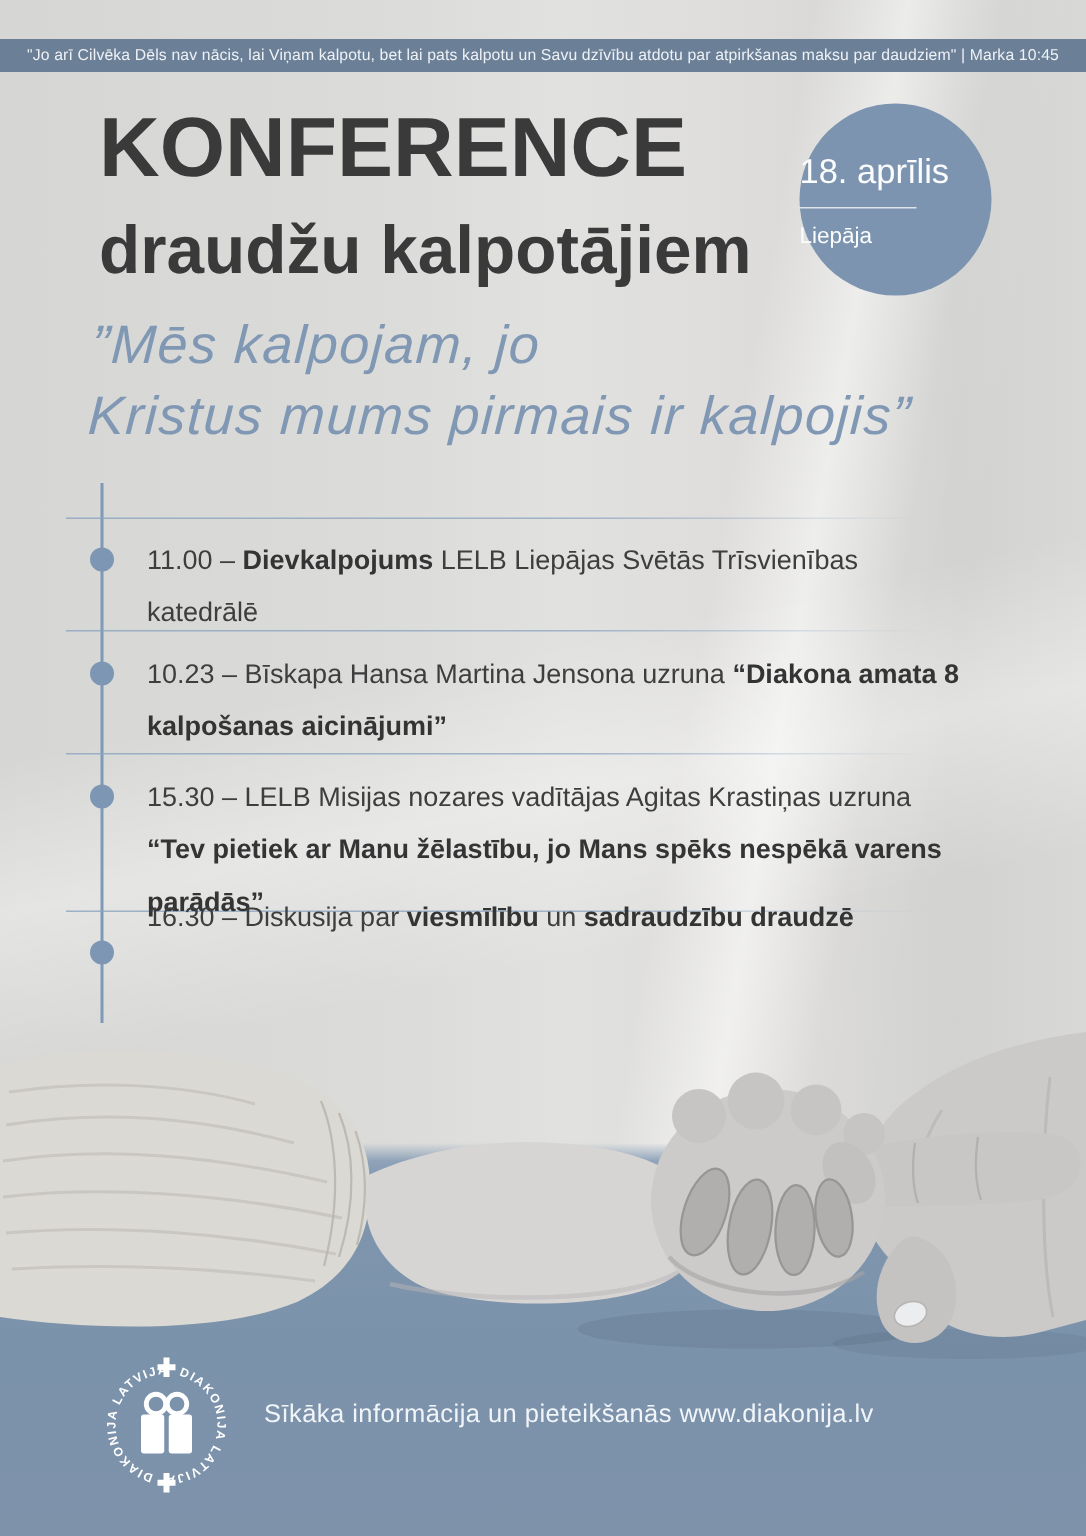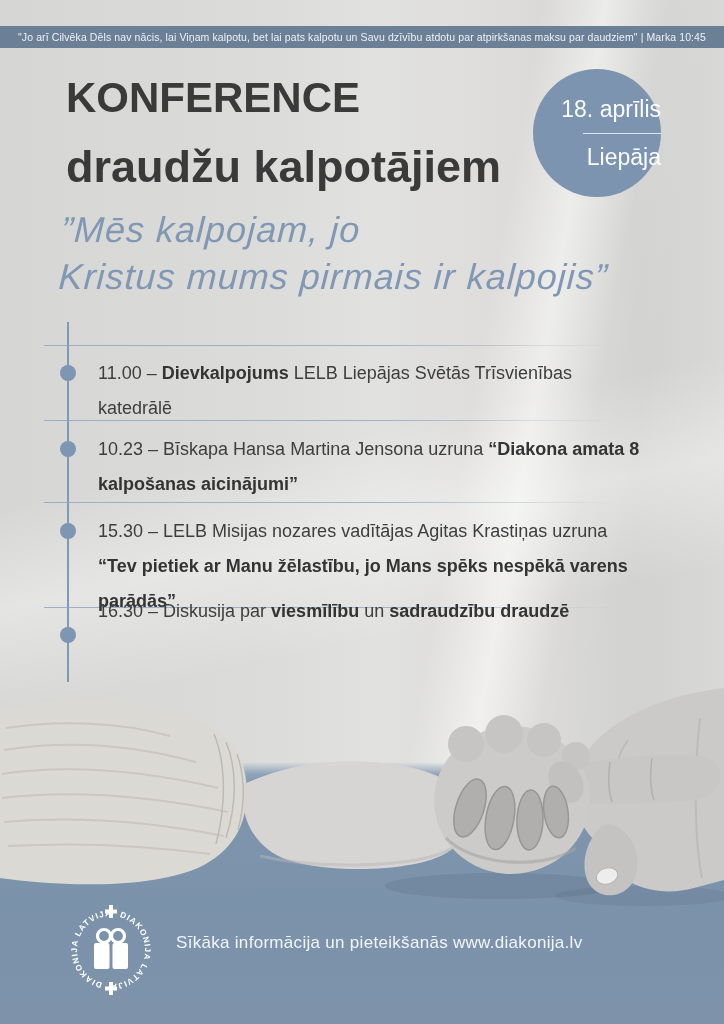--- a/index.html
+++ b/index.html
@@ -11,28 +11,28 @@
       linear-gradient(100deg, rgba(255,255,255,0) 60%, rgba(255,255,255,0.55) 67%, rgba(255,255,255,0.05) 74%, rgba(255,255,255,0) 80%),
       linear-gradient(to right,#d6d6d4 0%,#dbdbd9 35%,#e1e1df 52%,#dedddb 68%,#d2d2d0 88%,#d8d8d6 100%);
   }
   .sheen{position:absolute;left:0;top:0;width:724px;height:770px;pointer-events:none;
     background:linear-gradient(168deg, rgba(255,255,255,0) 55%, rgba(255,255,255,0.35) 66%, rgba(255,255,255,0) 78%);}
   
   .verse-bar{position:absolute;left:0;top:26px;width:724px;height:22px;background:#6b7f96;
     color:#eef2f7;font-size:10.5px;line-height:22px;text-align:center;letter-spacing:0.1px;white-space:nowrap;}
   
   .title{position:absolute;left:66px;top:72px;color:#3a3a3b;}
-  .title .l1{font-size:42px;font-weight:700;letter-spacing:0px;line-height:52px;}
+  .title .l1{font-size:56px;font-weight:700;letter-spacing:0px;line-height:52px;}
   .title .l2{font-size:45px;font-weight:700;line-height:50px;margin-top:18px;}
   
   .date-circle{position:absolute;left:533px;top:69px;width:128px;height:128px;border-radius:50%;
-    background:#7c94af;color:#fbfcfd;display:flex;flex-direction:column;align-items:flex-end;justify-content:center;}
+    background:#7c94af;color:#fbfcfd;display:flex;flex-direction:column;align-items:flex-start;justify-content:center;}
   .date-circle .d1{font-size:23px;}
   .date-circle hr{width:78px;border:none;border-top:1px solid rgba(255,255,255,0.75);margin:10px 0;}
-  .date-circle .d2{font-size:23px;}
+  .date-circle .d2{font-size:15px;}
   
   .quote{position:absolute;left:60px;top:206px;color:#8098b4;font-style:italic;
     font-size:36px;line-height:47px;letter-spacing:1px;transform:skewX(-3deg);}
   
   .vline{position:absolute;left:67px;top:322px;width:2px;height:360px;background:#7e9ab8;}
   .sep{position:absolute;left:44px;width:574px;height:1px;
     background:linear-gradient(to right,#8aa3bf 0%,#8fa7c1 60%,rgba(143,167,193,0) 100%);opacity:.8;}
   .sep.s1{top:345px}.sep.s2{top:420px}.sep.s3{top:502px}.sep.s4{top:607px}
   .bullet{position:absolute;left:60px;width:16px;height:16px;border-radius:50%;background:#7c96b3;}
   .bullet.b1{top:365px}.bullet.b2{top:441px}.bullet.b3{top:523px}.bullet.b4{top:627px}

